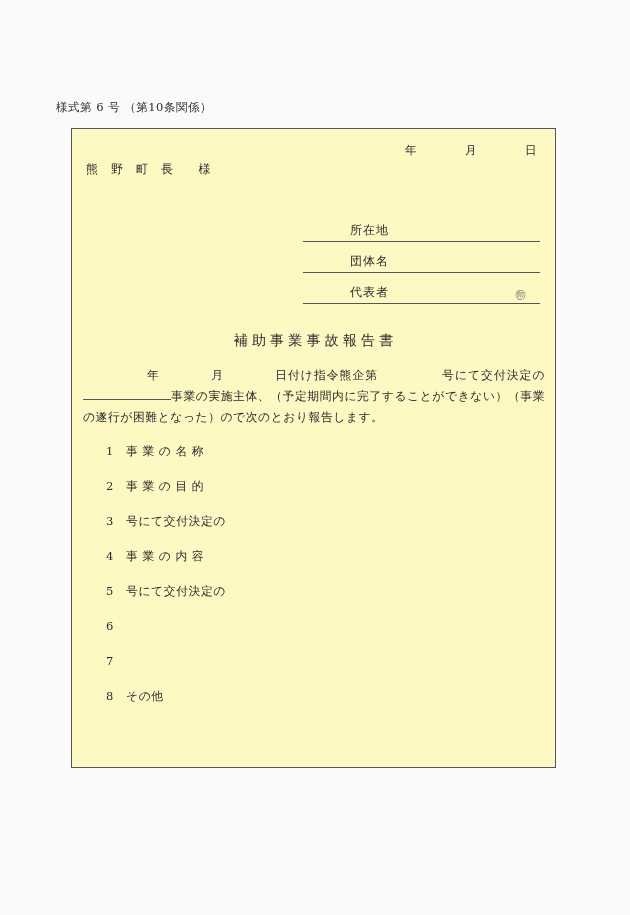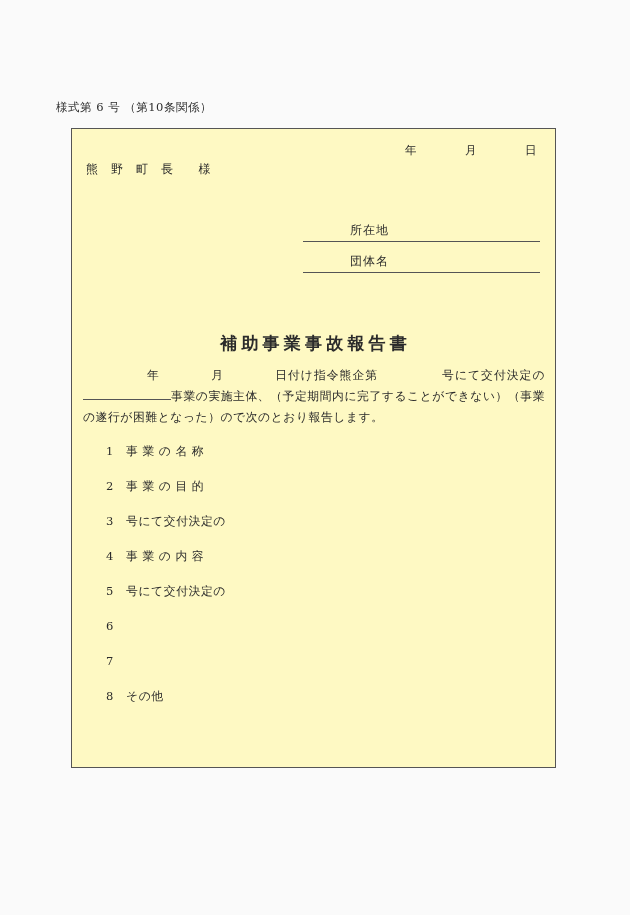--- a/index.html
+++ b/index.html
@@ -91,22 +91,22 @@
     color: #4a4a4a;
   }
 
   
   .doc-title {
     position: absolute;
     left: 0;
     right: 0;
     top: 203px;
     text-align: center;
-    font-size: 17px;
-    font-weight: bold;
+    font-size: 14px;
+    font-weight: normal;
     letter-spacing: 4.2px;
     text-indent: 4.2px;
     white-space: pre;
   }
 
   
   .body-para {
     position: absolute;
     left: 11px;
     right: 10px;
@@ -166,20 +166,24 @@
     <div class="field-row">
       <span class="field-label">所在地</span>
       <span class="field-seal"></span>
     </div>
 
     <div class="field-row">
       <span class="field-label">団体名</span>
       <span class="field-seal"></span>
     </div>
 
+    <div class="field-row">
+      <span class="field-label">代表者</span>
+      <span class="field-seal">㊞</span>
+    </div>
 
   </div>
 
   <div class="doc-title">補助事業事故報告書</div>
 
   <div class="body-para">
     <span class="lead-space">　　　　　年　　　　月　　　　日付け指令熊企第　　　　　号にて交付決定の</span><span class="blank-fill tail"></span><span class="blank-fill head"></span><span>事業の実施主体、（予定期間内に完了することができない）（事業の遂行が困難となった）ので次のとおり報告します。</span>
   </div>
 
   <div class="item-list">

